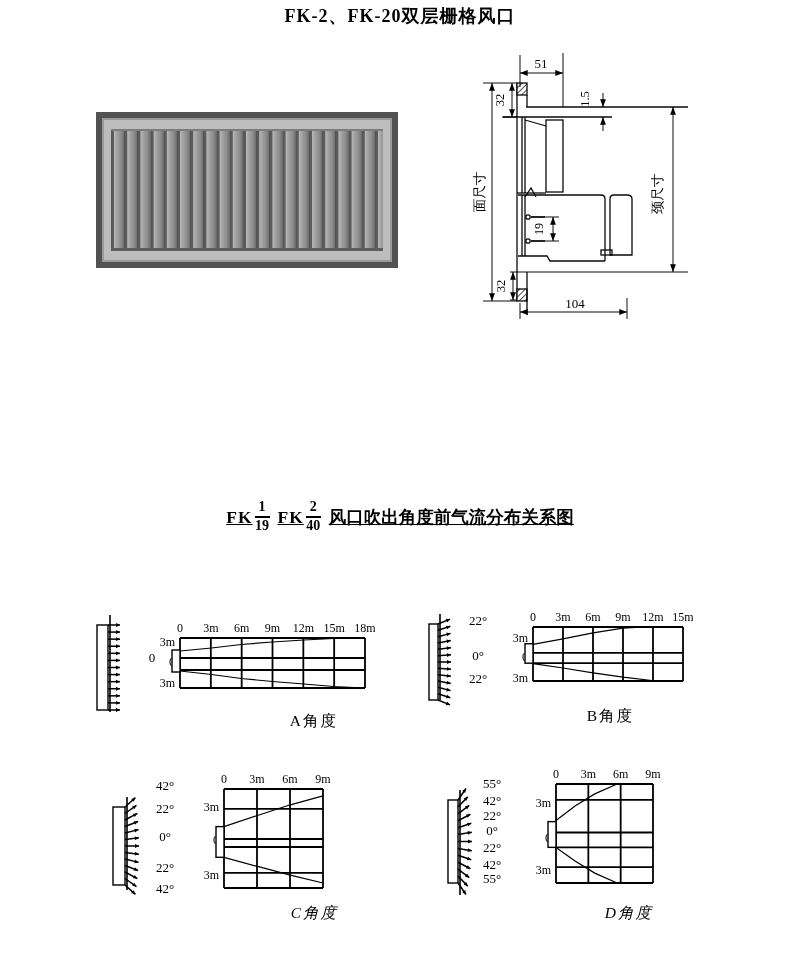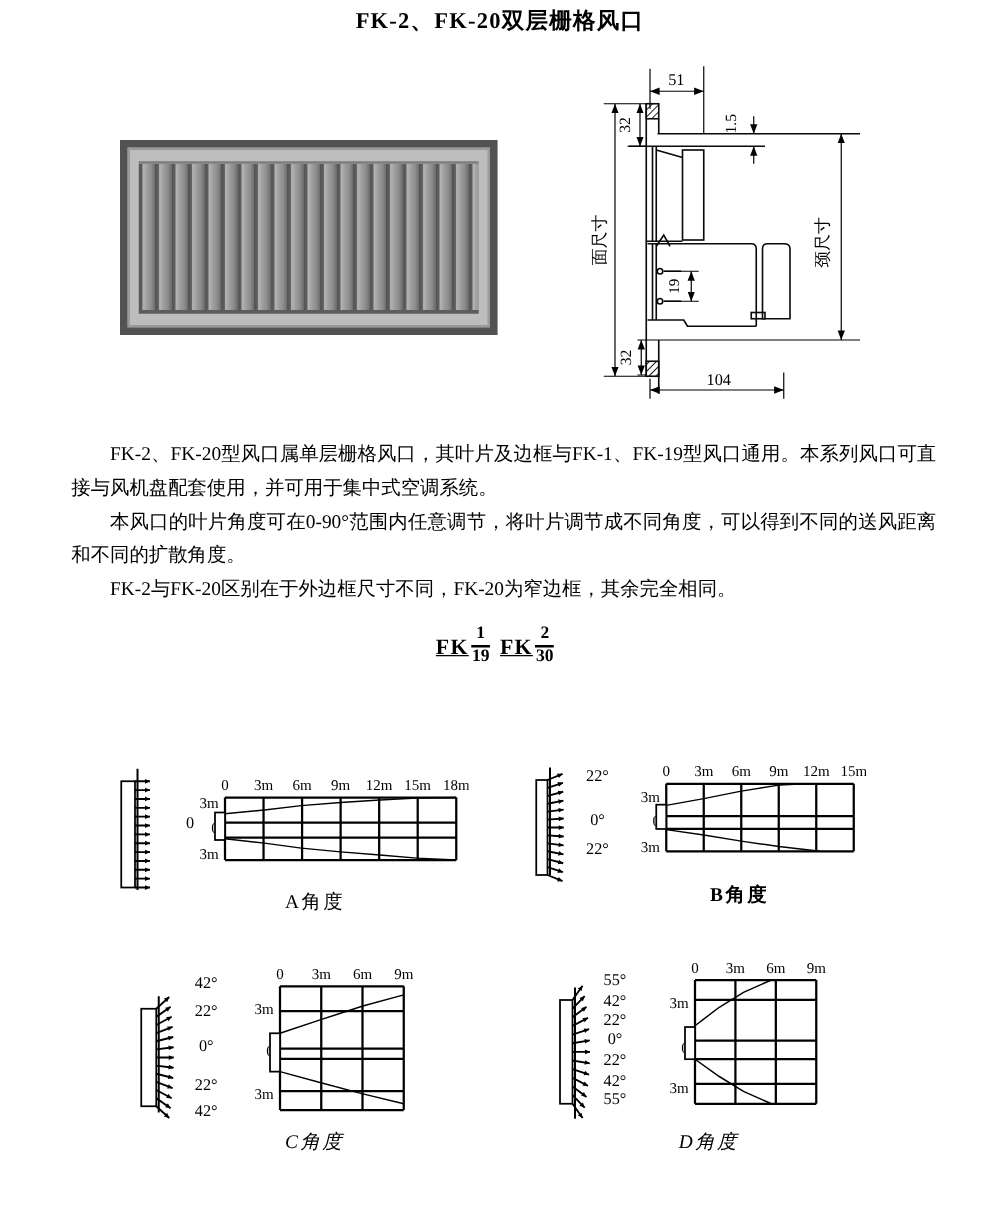--- a/index.html
+++ b/index.html
@@ -24,21 +24,21 @@
   .subtitle{position:absolute;left:0;top:494px;width:100%;text-align:center;font-weight:bold;
         font-size:17.5px;line-height:46px;height:46px;text-decoration:underline;}
   .fk{letter-spacing:1px;}
   .frac{display:inline-block;vertical-align:middle;text-align:center;line-height:1.05;
         margin:0 8px 4px 2px;}
   .frac .num{display:block;padding:0 4px 1px;border-bottom:2px solid #000;font-size:14px;}
   .frac .den{display:block;padding-top:1px;font-size:14px;}
   
   .chart,.vent-icon{position:absolute;}
   .chart svg,.vent-icon svg,.drawing{display:block;}
-  .chart-caption{position:absolute;width:110px;text-align:left;font-size:15.5px;letter-spacing:2px;}
+  .chart-caption{position:absolute;width:110px;text-align:right;font-size:15.5px;letter-spacing:2px;}
   svg text{font-family:"Liberation Serif","DejaVu Serif",serif;fill:#000;}
 </style>
 </head>
 <body>
 
 <div class="page">
 
   <h1 class="page-title">FK-2、FK-20双层栅格风口</h1>
 
   <div class="photo">
@@ -101,28 +101,23 @@
     <text x="86" y="26" font-size="13" text-anchor="middle">51</text>
     <text transform="rotate(-90 134 57)" x="134" y="57" font-size="12.5" text-anchor="middle">1.5</text>
     <text transform="rotate(-90 49 58)" x="49" y="58" font-size="12.5" text-anchor="middle">32</text>
     <text transform="rotate(-90 29 150)" x="29" y="150" font-size="13.5" text-anchor="middle">面尺寸</text>
     <text transform="rotate(-90 207 152)" x="207" y="152" font-size="13.5" text-anchor="middle">颈尺寸</text>
     <text transform="rotate(-90 88 187)" x="88" y="187" font-size="12" text-anchor="middle">19</text>
     <text transform="rotate(-90 50 244)" x="50" y="244" font-size="12.5" text-anchor="middle">32</text>
     <text x="120" y="266" font-size="13" text-anchor="middle">104</text>
   </svg>
 
-  <div class="body-text">
-    <p>FK-2、FK-20型风口属单层栅格风口，其叶片及边框与FK-1、FK-19型风口通用。本系列风口可直接与风机盘配套使用，并可用于集中式空调系统。</p>
-    <p>本风口的叶片角度可在0-90°范围内任意调节，将叶片调节成不同角度，可以得到不同的送风距离和不同的扩散角度。</p>
-    <p>FK-2与FK-20区别在于外边框尺寸不同，FK-20为窄边框，其余完全相同。</p>
-  </div>
 
   <div class="subtitle">
-    <span class="fk">FK</span><span class="frac"><span class="num">1</span><span class="den">19</span></span><span class="fk">FK</span><span class="frac"><span class="num">2</span><span class="den">30</span></span>
+    <span class="fk">FK</span><span class="frac"><span class="num">1</span><span class="den">19</span></span><span class="fk">FK</span><span class="frac"><span class="num">2</span><span class="den">40</span></span><span>风口吹出角度前气流分布关系图</span>
   </div>
 
   <div class="vent-icon" id="icon-0" style="left:88px;top:605px;">
       <svg width="75" height="115" viewBox="0 0 75 115">
         <rect x="9" y="20" width="11" height="85" fill="none" stroke="#000" stroke-width="1.4"></rect>
         <line x1="22" y1="10" x2="22" y2="107" stroke="#000" stroke-width="1.6"></line>
         <g stroke="#000" stroke-width="1.5">
           <line x1="20" y1="20" x2="32" y2="20"></line>
           <polygon points="32,20 28,21.9 28,18.1" fill="#000" stroke="none"></polygon>
           <line x1="20" y1="27.083333333333332" x2="32" y2="27.083333333333332"></line>
@@ -243,21 +238,21 @@
           <line x1="90" y1="20" x2="90" y2="74"></line>
           <line x1="120" y1="20" x2="120" y2="74"></line>
           <line x1="150" y1="20" x2="150" y2="74"></line>
           <line x1="180" y1="20" x2="180" y2="74"></line>
         </g>
         <rect x="22" y="36.739999999999995" width="8" height="19.44" fill="#fff" stroke="#000" stroke-width="1.4"></rect>
         <path d="M30.0,37.3 L60.0,31.9 L90.0,25.9 L120.0,21.1 L141.0,20.0" fill="none" stroke="#000" stroke-width="1.2"></path>
         <path d="M30.0,56.7 L60.0,61.0 L90.0,65.9 L120.0,70.2 L153.0,74.0" fill="none" stroke="#000" stroke-width="1.2"></path>
       </svg>
     </div>
-  <div class="chart-caption" style="left:568px;top:706px;font-weight:bold;">B角度</div>
+  <div class="chart-caption" style="left:524px;top:706px;">B角度</div>
 
   <div class="vent-icon" id="icon-2" style="left:95px;top:775px;">
       <svg width="100" height="130" viewBox="0 0 100 130">
         <rect x="18" y="32" width="12" height="78" fill="none" stroke="#000" stroke-width="1.4"></rect>
         <line x1="32" y1="22" x2="32" y2="115" stroke="#000" stroke-width="1.6"></line>
         <g stroke="#000" stroke-width="1.5">
           <line x1="30" y1="32" x2="40.404027556683516" y2="22.632171510975986"></line>
           <polygon points="40.404027556683516,22.632171510975986 38.70279640685577,26.72066910481847 36.16010010269211,23.89671876800437" fill="#000" stroke="none"></polygon>
           <line x1="30" y1="38.5" x2="41.46812862004589" y2="30.469929891085354"></line>
           <polygon points="41.46812862004589,30.469929891085354 39.28131567195691,34.320624520638624 37.10172521382294,31.207846752340455" fill="#000" stroke="none"></polygon>

